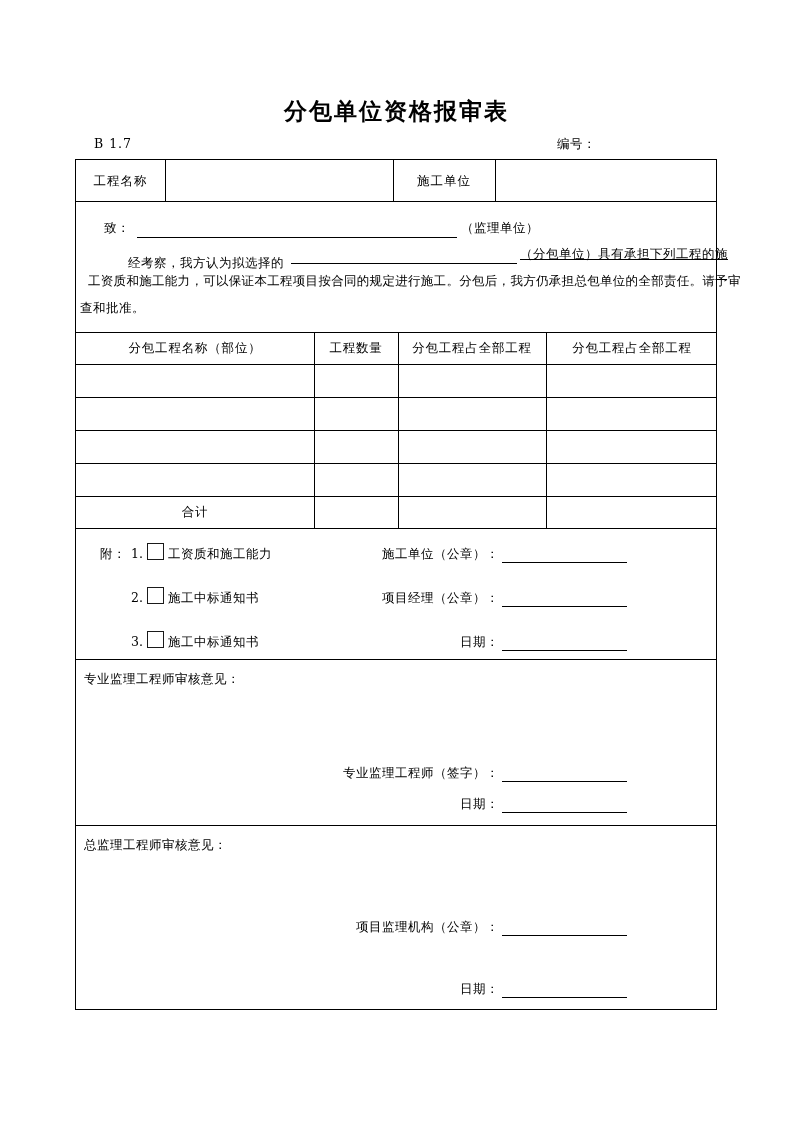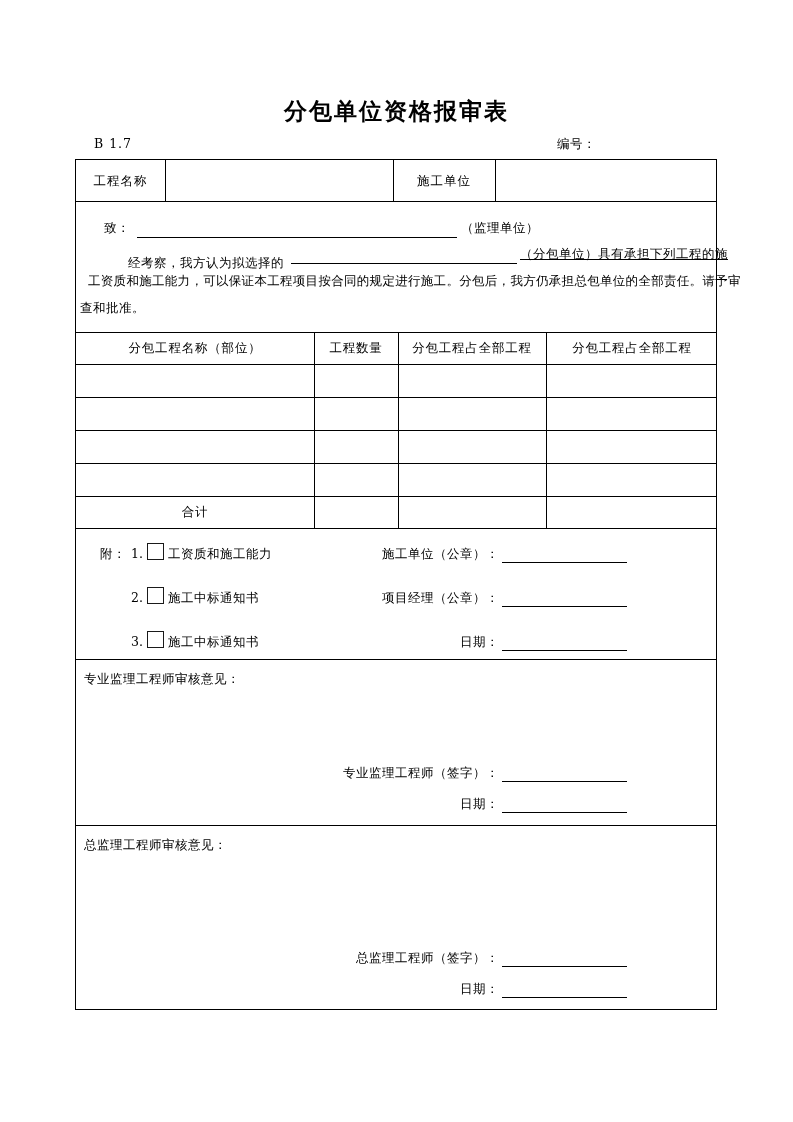--- a/index.html
+++ b/index.html
@@ -410,22 +410,22 @@
       <div class="op-sig" style="left:0;top:137px;width:100%;">
         <span class="lbl">日期：</span>
         <span class="ln"></span>
       </div>
     </div>
     <div class="hline" style="top:665px;"></div>
 
     <div class="opinion op2">
       <span class="op-title">总监理工程师审核意见：</span>
       <div style="position:absolute;left:8px;top:34px;width:626px;height:58px;"></div>
-      <div class="op-sig" style="left:0;top:125px;width:100%;">
-        <span class="lbl">总监理工程师（签字）：</span>
+      <div class="op-sig" style="left:0;top:94px;width:100%;">
+        <span class="lbl">项目监理机构（公章）：</span>
         <span class="ln"></span>
       </div>
       <div class="op-sig" style="left:0;top:156px;width:100%;">
         <span class="lbl">日期：</span>
         <span class="ln"></span>
       </div>
     </div>
 
   </div>
 </div>

